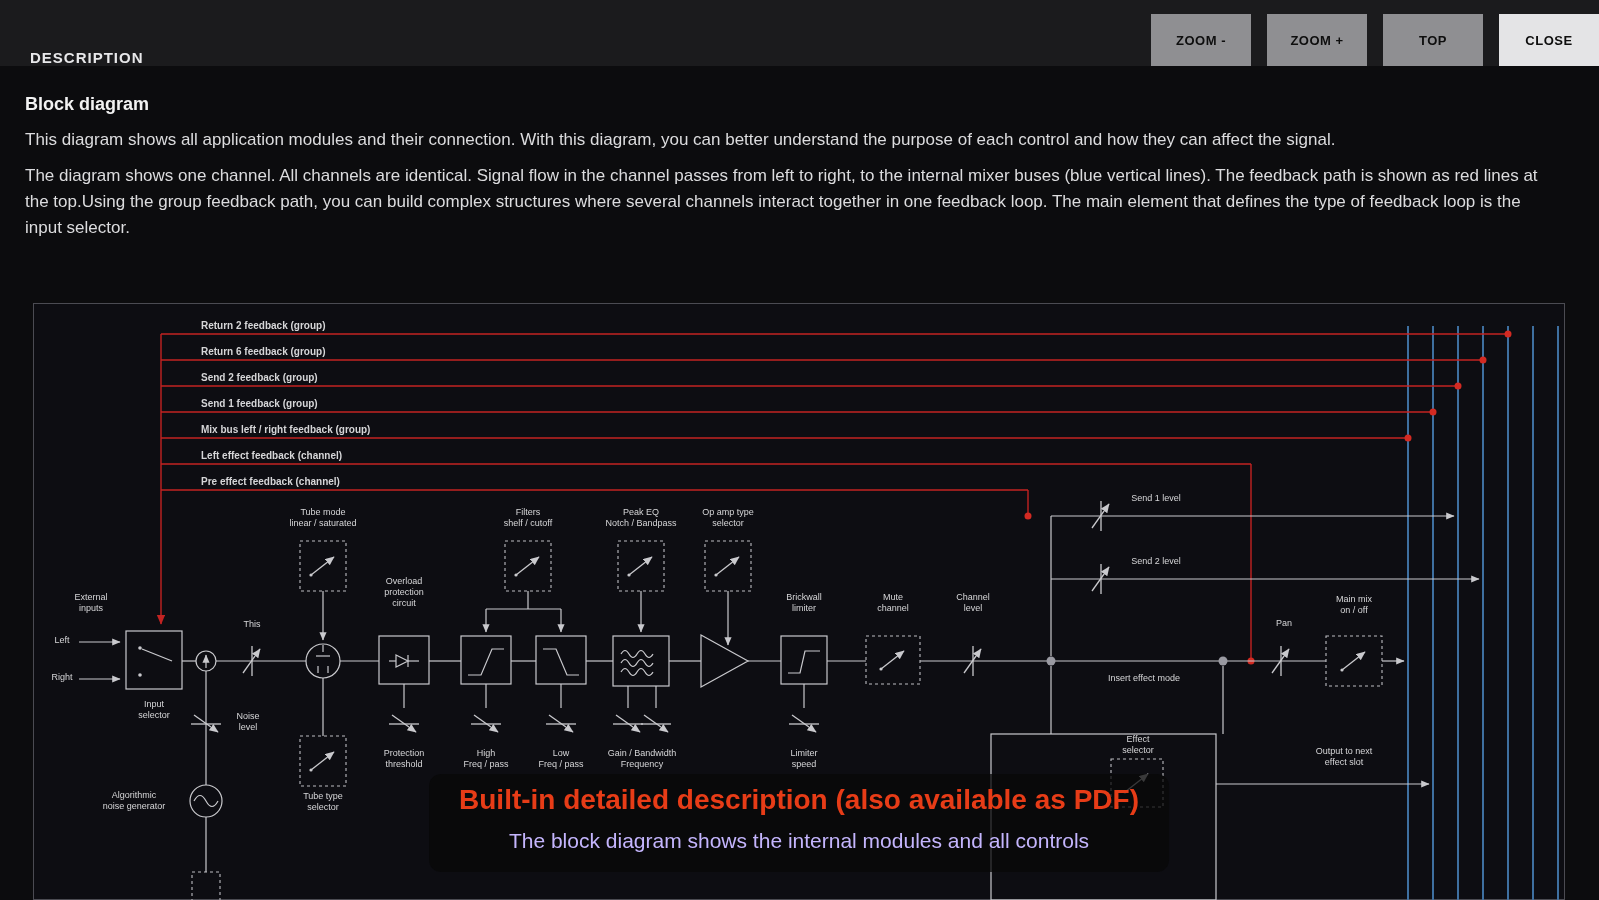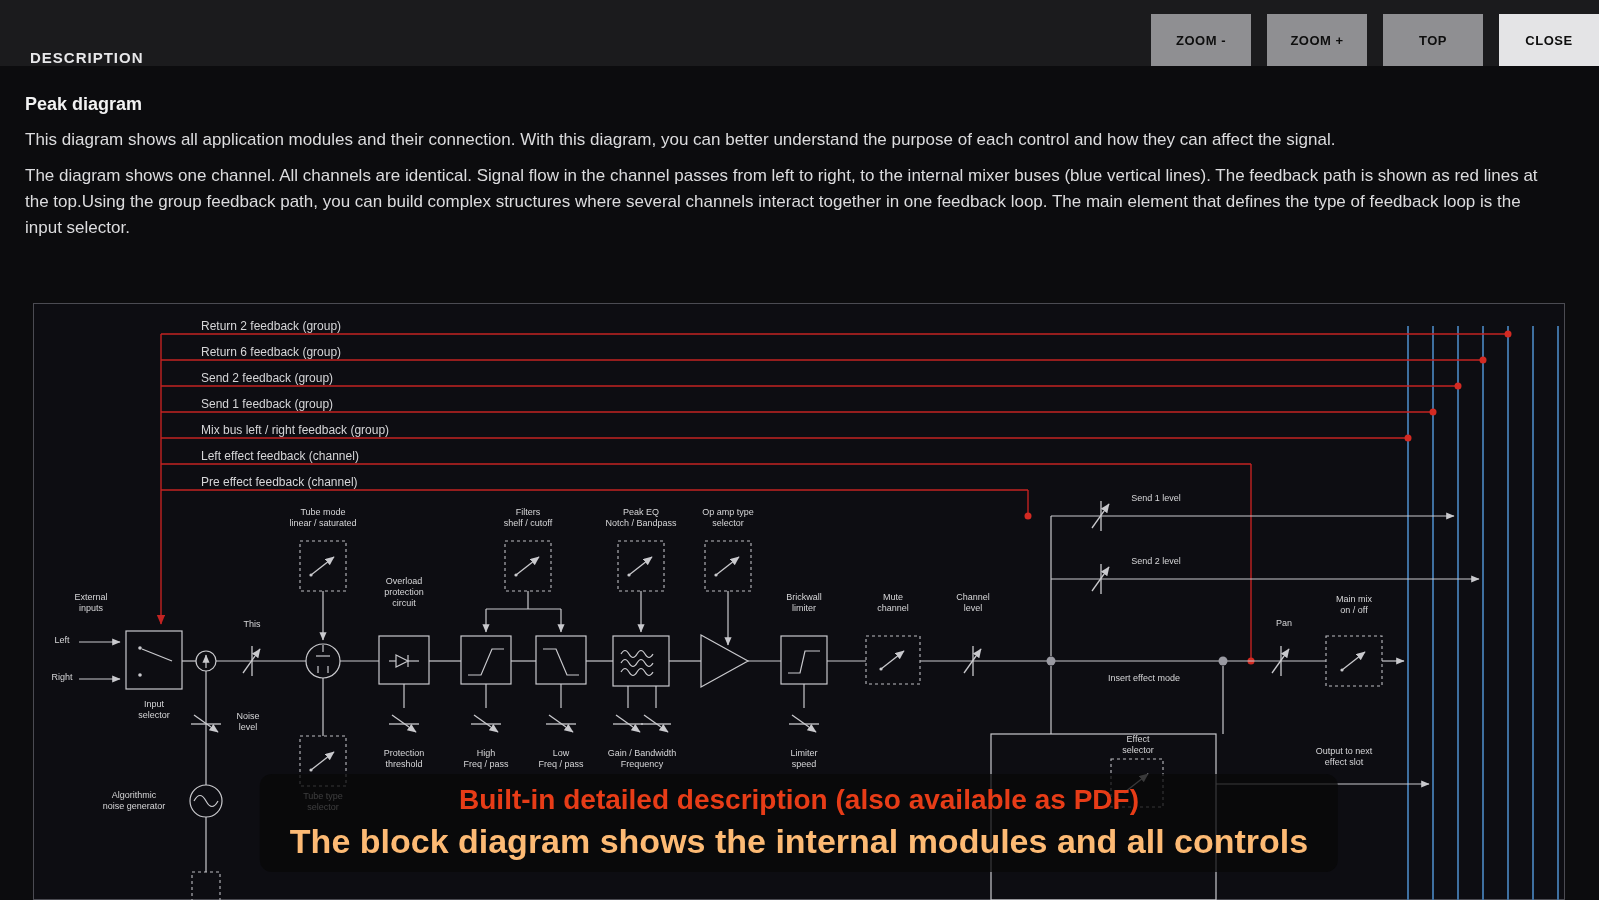--- a/index.html
+++ b/index.html
@@ -41,49 +41,49 @@
     border:1px solid #4b4b52;
     background:#0d0d12;
   }
   .diagram svg { position:absolute; left:0; top:0; z-index:1; }
   .dlabel {
     position:absolute; transform:translateX(-50%);
     color:#d6d6d8; font-size:9px; line-height:11px;
     text-align:center; white-space:pre-line; z-index:2;
   }
   .flabel {
-    position:absolute; color:#d6d6d8; font-size:12px; line-height:10px;
-    white-space:nowrap; z-index:2;
+    position:absolute; color:#d6d6d8; font-size:10px; line-height:10px;
+    white-space:nowrap; z-index:2;font-weight:bold;
   }
   
   .overlay {
     position:absolute; left:50%; top:470px; transform:translateX(-50%);
     background:rgba(8,8,8,0.75);
     border-radius:12px;
     padding:6px 30px 10px 30px;
     text-align:center; z-index:5;
   }
   .ov1 { color:#e73c17; font-size:28px; font-weight:bold; line-height:40px; white-space:nowrap; }
-  .ov2 { color:#fdba74; font-size:34px; font-weight:bold; line-height:42px; white-space:nowrap; }
+  .ov2 { color:#c4b5fd; font-size:21px; font-weight:normal; line-height:42px; white-space:nowrap; }
 </style>
 </head>
 <body>
 
 <div class="header">
   <div class="header-title">DESCRIPTION</div>
   <div class="header-buttons">
     <button class="hbtn">ZOOM -</button>
     <button class="hbtn">ZOOM +</button>
     <button class="hbtn">TOP</button>
     <button class="hbtn close">CLOSE</button>
   </div>
 </div>
 
 <div class="content">
-  <div class="h-block">Peak diagram</div>
+  <div class="h-block">Block diagram</div>
   <p class="para">This diagram shows all application modules and their connection. With this diagram, you can better understand the purpose of each control and how they can affect the signal.</p>
   <p class="para">The diagram shows one channel. All channels are identical. Signal flow in the channel passes from left to right, to the internal mixer buses (blue vertical lines). The feedback path is shown as red lines at the top.Using the group feedback path, you can build complex structures where several channels interact together in one feedback loop. The main element that defines the type of feedback loop is the input selector.</p>
 </div>
 
 <div class="diagram">
 
   <svg width="1532" height="597" viewBox="0 0 1532 597">
     <defs>
       <marker id="aw" markerWidth="9" markerHeight="8" refX="6.5" refY="3" orient="auto">
           <path d="M0,0 L7,3 L0,6 Z" fill="#c9c9cd"></path>

